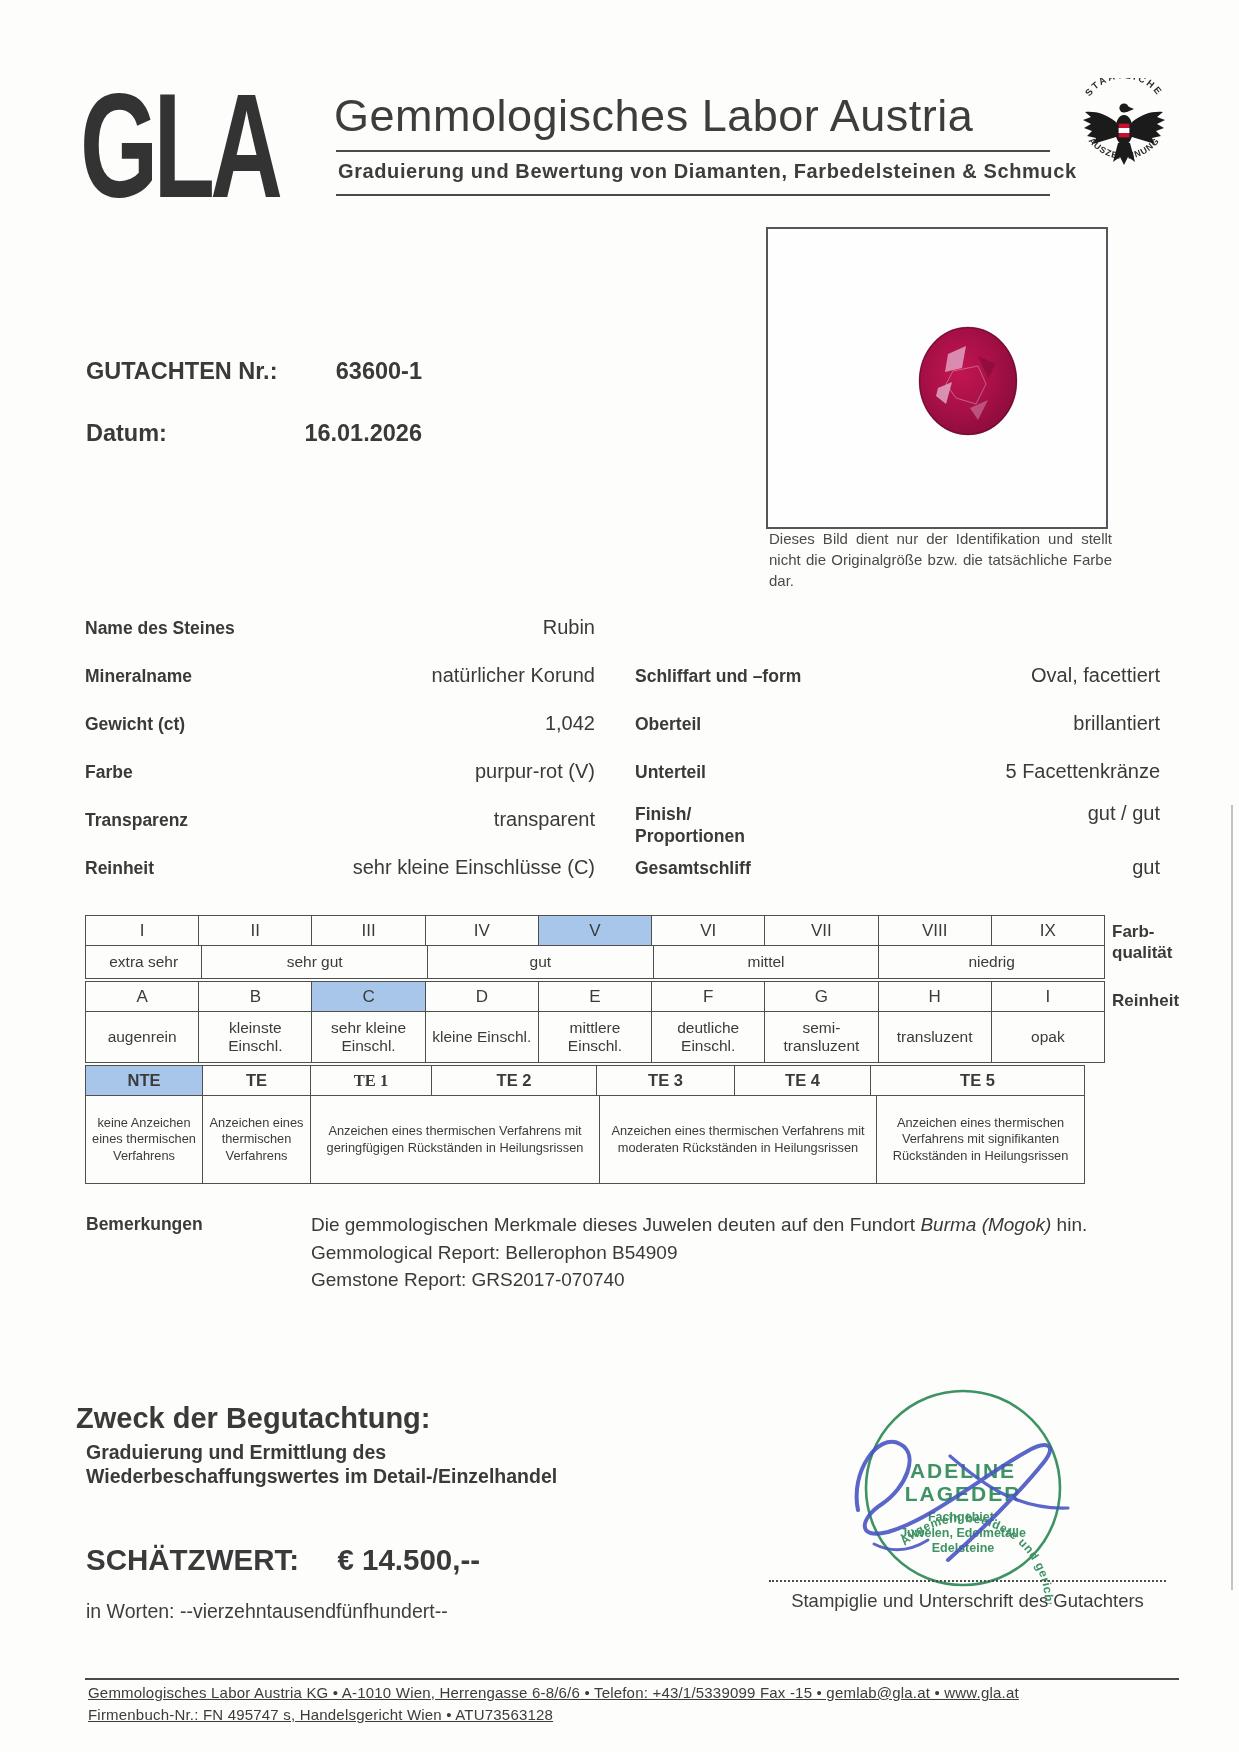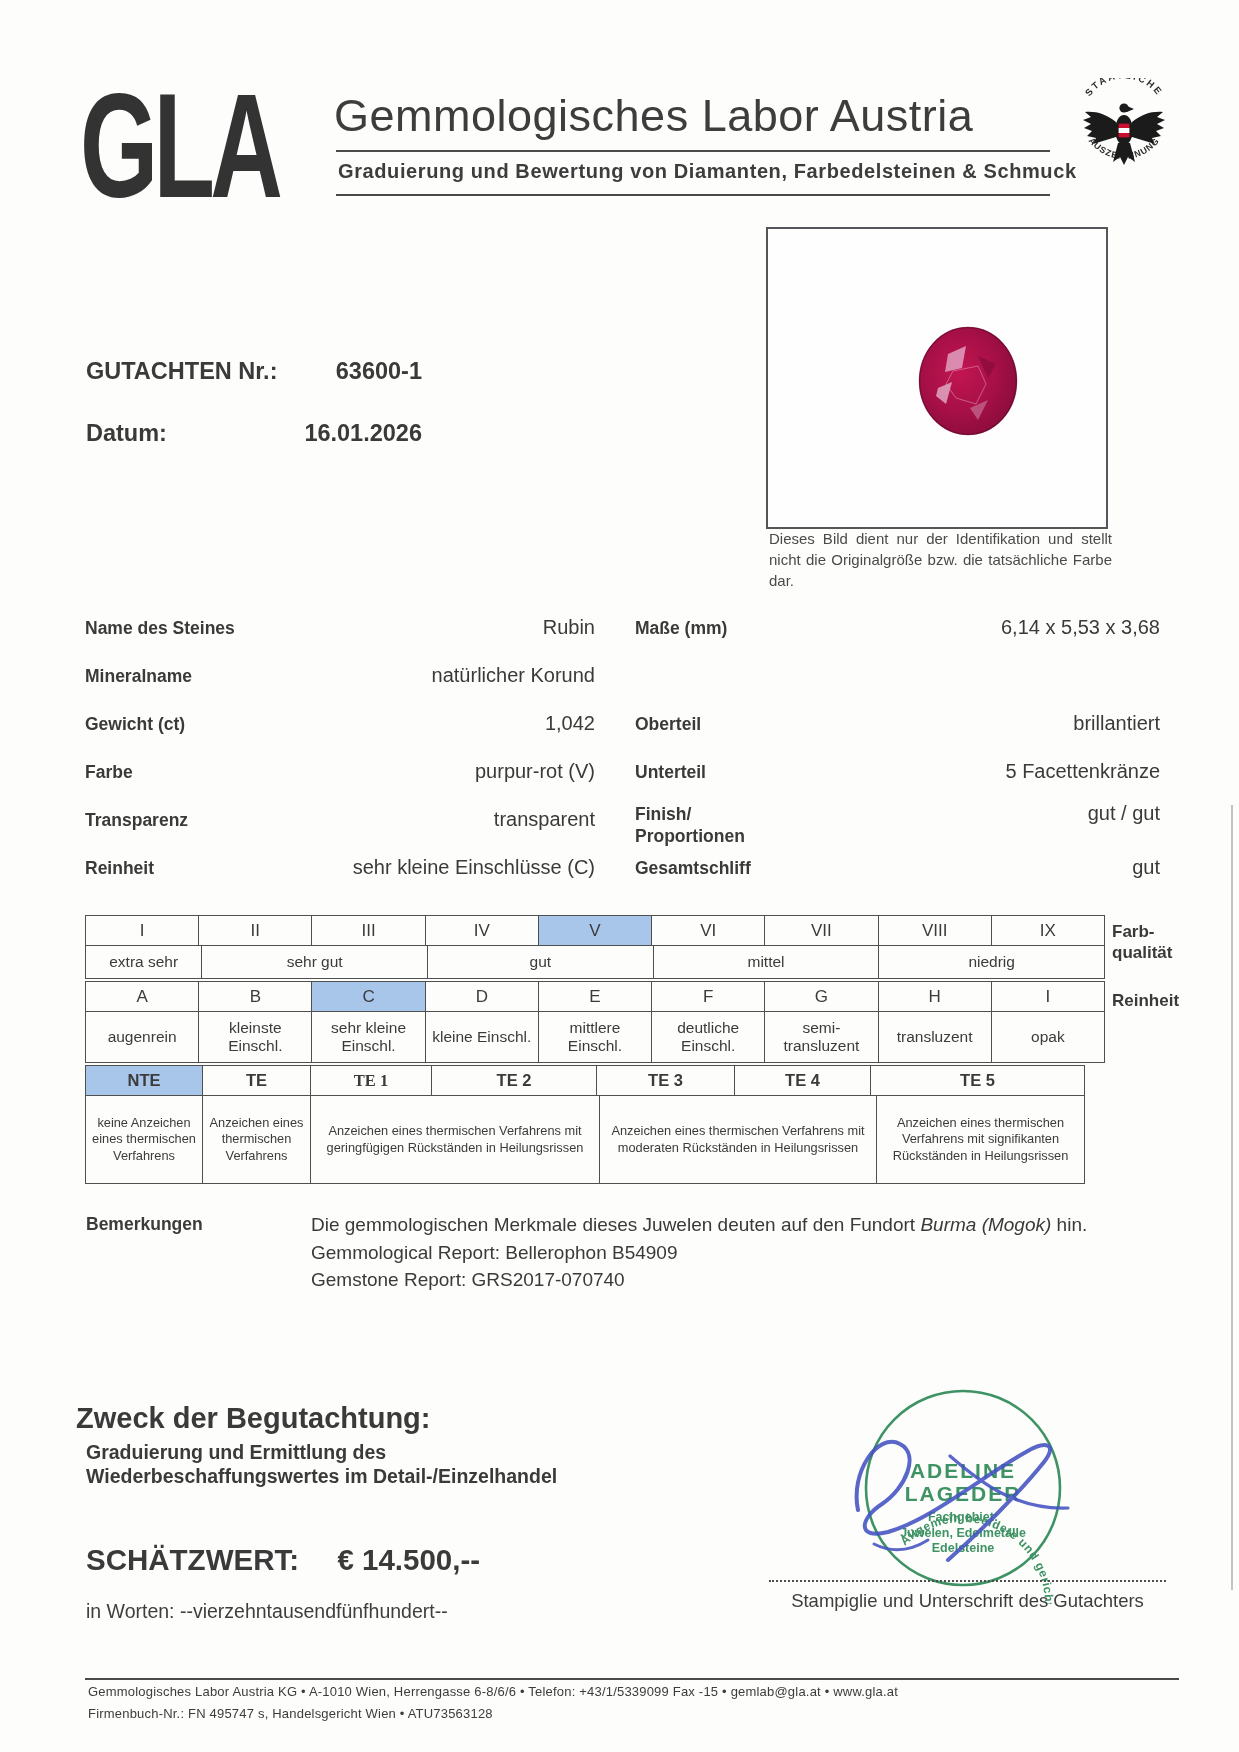--- a/index.html
+++ b/index.html
@@ -42,21 +42,21 @@
   
   .purheading{font-size:29px;font-weight:700;color:#3a3a3a;}
   .purline{font-size:19.5px;font-weight:700;color:#3a3a3a;line-height:24px;}
   .estline{font-size:29.5px;font-weight:700;color:#3a3a3a;white-space:nowrap;}
   .words{font-size:19.5px;color:#3e3e3e;}
   
   .dotline{border-top:2.5px dotted #4e4e4e;}
   .stampcap{font-size:18.5px;color:#3d3d3d;text-align:center;}
   
   .frule{height:2px;background:#4a4a4a;}
-  .ftext{font-size:13px;color:#3c3c3c;letter-spacing:.2px;white-space:nowrap;}
+  .ftext{font-size:15px;color:#3c3c3c;letter-spacing:.2px;white-space:nowrap;text-decoration:underline;}
   .scanline{background:#8a8a8a;opacity:.5;}
 </style>
 </head>
 <body>
 
 <div class="page">
 
   <div class="abs gla" style="left:80px;top:88px;">GLA</div>
 
   <div class="abs htitle" style="left:334px;top:90px;">Gemmologisches Labor Austria</div>
@@ -136,23 +136,23 @@
   </div>
   <div class="abs prow" style="left:85px;top:808px;width:510px;">
     <span class="lbl">Transparenz</span>
     <span class="val">transparent</span>
   </div>
   <div class="abs prow" style="left:85px;top:856px;width:510px;">
     <span class="lbl">Reinheit</span>
     <span class="val">sehr kleine Einschlüsse (C)</span>
   </div>
 
-  <div class="abs prow" style="left:635px;top:616px;width:525px;">
-    <span class="lbl">Maße (mm)</span>
-    <span class="val">6,14 x 5,53 x 3,68</span>
+  <div class="abs prow" style="left:635px;top:664px;width:525px;">
+    <span class="lbl">Schliffart und –form</span>
+    <span class="val">Oval, facettiert</span>
   </div>
   <div class="abs prow" style="left:635px;top:712px;width:525px;">
     <span class="lbl">Oberteil</span>
     <span class="val">brillantiert</span>
   </div>
   <div class="abs prow" style="left:635px;top:760px;width:525px;">
     <span class="lbl">Unterteil</span>
     <span class="val">5 Facettenkränze</span>
   </div>
   <div class="abs prow" style="left:635px;top:802px;width:525px;">

